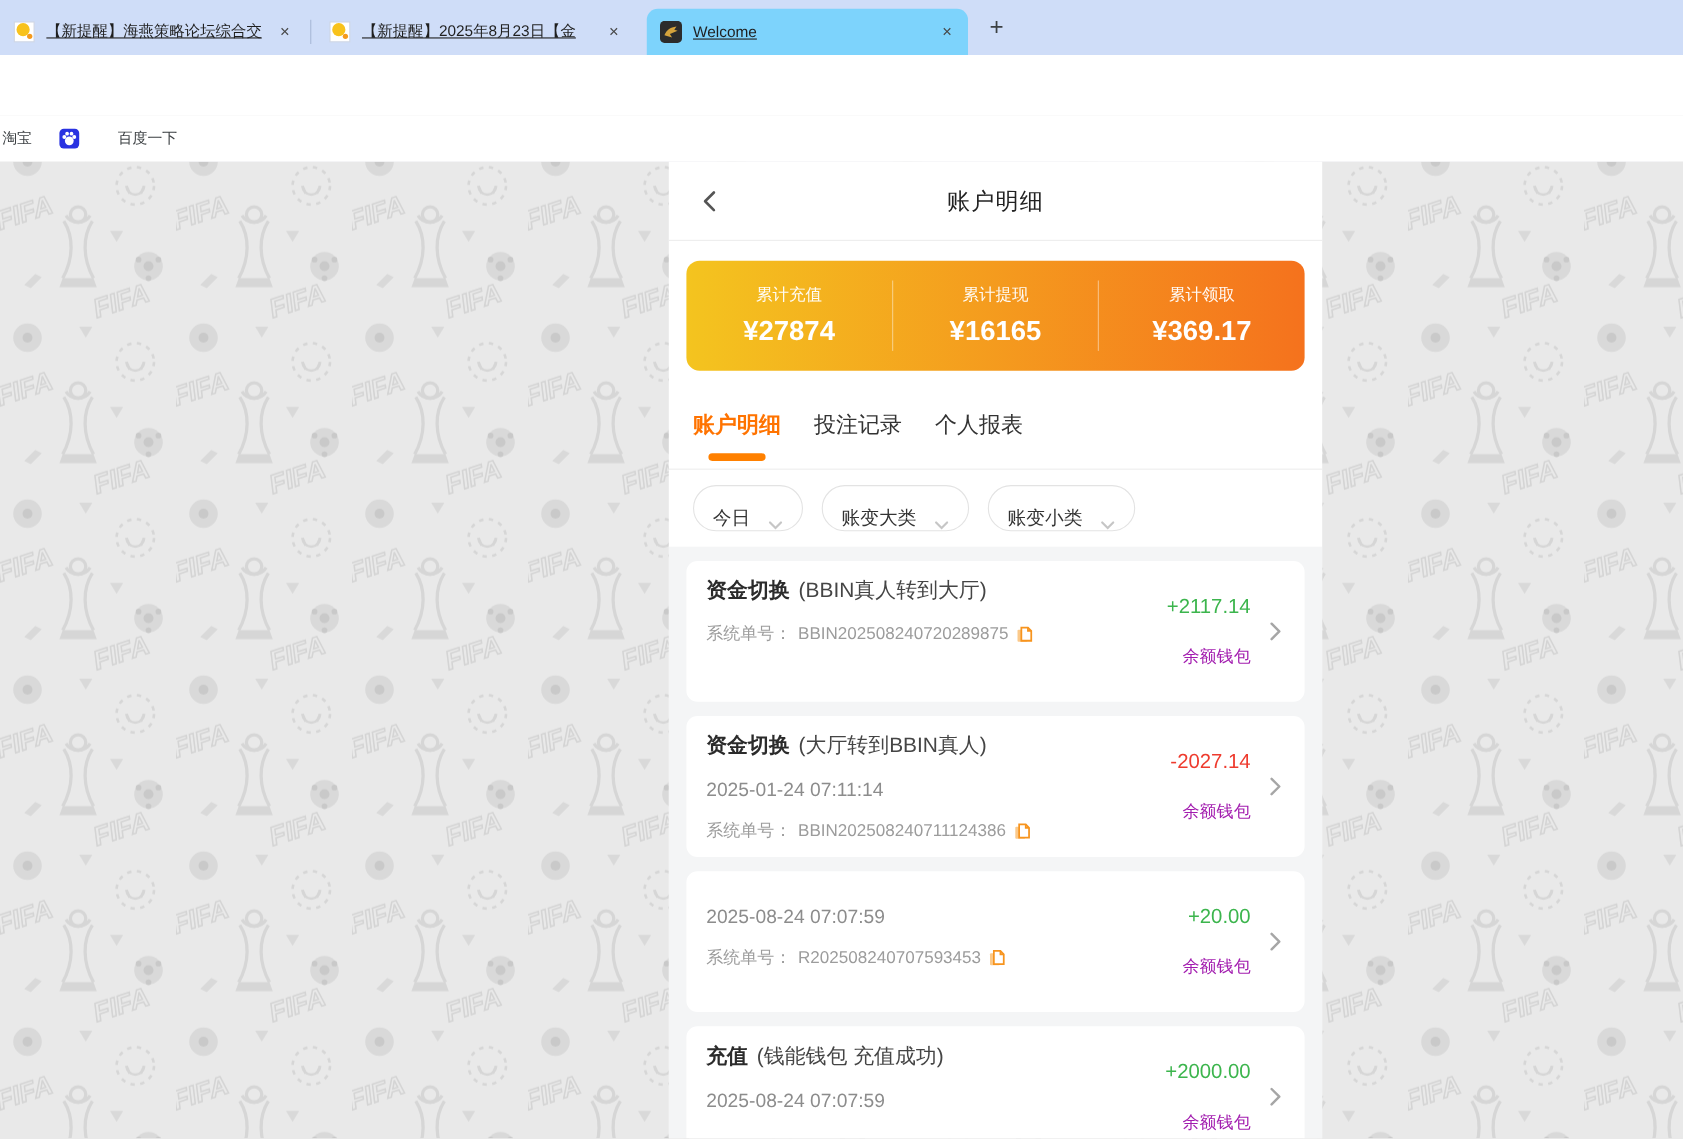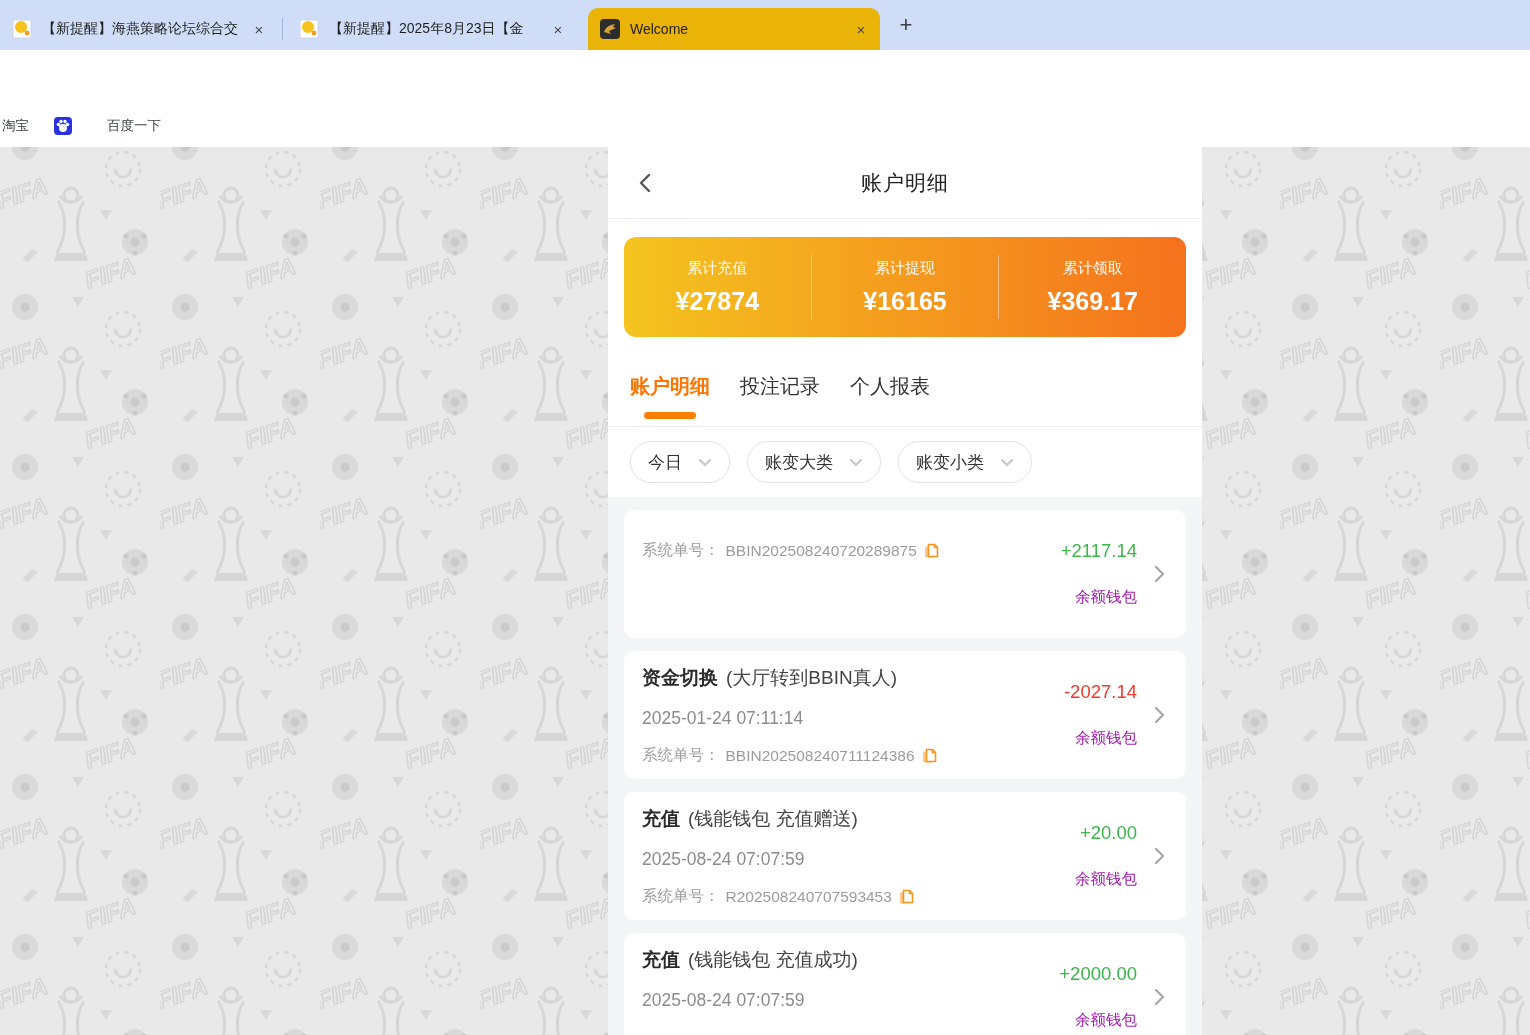--- a/index.html
+++ b/index.html
@@ -4,22 +4,22 @@
 <style>
   * { margin:0; padding:0; box-sizing:border-box; }
   html,body { width:1530px; height:1035px; overflow:hidden;
     font-family:"Liberation Sans","DejaVu Sans",sans-serif; background:#e9e9e9; }
   .app { position:relative; width:1530px; height:1035px; }
 
   
   .tabstrip { position:absolute; top:0; left:0; right:0; height:50px; background:#cfddf8; }
   .tab { position:absolute; top:8px; height:42px; display:flex; align-items:center;
          padding:0 10px 0 12px; font-size:14px; color:#1f1f1f; cursor:default; }
-  .tab .label { flex:1; white-space:nowrap; overflow:hidden; margin:0 6px 0 10px; }
-  .tab.active { background:#eab308; border-radius:10px 10px 0 0; }
+  .tab .label { flex:1; white-space:nowrap; overflow:hidden; margin:0 6px 0 10px;text-decoration:underline; }
+  .tab.active { background:#7dd3fc; border-radius:10px 10px 0 0; }
   .tab-sep { position:absolute; top:18px; width:1px; height:22px; background:#a9b8d8; }
   .tab-close { width:18px; height:18px; border-radius:50%; display:flex; align-items:center;
                justify-content:center; font-size:15px; color:#474747; flex:0 0 auto; }
   .favicon { width:20px; height:20px; flex:0 0 auto; }
   .newtab { position:absolute; left:893px; top:12px; width:26px; height:26px; font-size:22px;
             color:#3c4043; display:flex; align-items:center; justify-content:center; }
 
   .toolbar { position:absolute; top:50px; left:0; right:0; height:55px; background:#fff; }
   .navicon { position:absolute; top:67px; width:24px; height:24px; }
   .omnibox { position:absolute; left:145px; right:2px; top:59px; height:40px;
@@ -52,21 +52,21 @@
   .stat-div { width:1px; height:64px; background:rgba(255,255,255,.45); flex:0 0 auto; }
 
   .ptabs { height:80px; flex:0 0 auto; display:flex; align-items:center; gap:30px;
            padding:0 0 0 22px; border-bottom:1px solid #ededed; position:relative; }
   .ptab { font-size:20px; color:#333; }
   .ptab.active { color:#ff7300; font-weight:bold; }
   .tab-underline { position:absolute; left:36px; bottom:7px; width:52px; height:7px;
                    border-radius:4px; background:#ff8000; }
 
   .filters { height:70px; flex:0 0 auto; display:flex; align-items:center; gap:17px; padding:0 22px; }
-  .pill { height:42px; border:1px solid #e3e3e3; border-radius:21px; display:flex; align-items:center;
+  .pill { height:42px; border:1px solid #e3e3e3; border-radius:21px; display:flex; align-items:flex-end;
           gap:16px; padding:0 17px; font-size:17px; color:#333; background:#fff; }
 
   .list { flex:1; background:#f4f5f6; padding:13px 16px 0; display:flex; flex-direction:column;
           gap:13px; overflow:hidden; }
   .card { position:relative; height:128px; flex:0 0 auto; background:#fff; border-radius:10px;
           padding:14px 180px 0 18px; }
   .c-titleline { font-size:19px; color:#454545; white-space:nowrap; }
   .c-title { font-weight:bold; color:#2b2b2b; margin-right:8px; }
   .c-date { margin-top:17px; font-size:17.5px; color:#8c8c8c; }
   .c-serial { margin-top:16px; font-size:15.5px; color:#9c9c9c; display:flex; align-items:center; gap:6px; }
@@ -262,20 +262,23 @@
           <span>账变小类</span>
           <svg width="14" height="9" fill="none" stroke="#c6c6c6" stroke-width="2" stroke-linecap="round">
               <polyline points="2,2 7,7 12,2"></polyline>
             </svg>
         </div>
       </div>
 
       <div class="list">
 
         <div class="card">
+          <div class="c-titleline">
+            <span class="c-title">资金切换</span><span>(BBIN真人转到大厅)</span>
+          </div>
           <div class="c-serial">
             <span>系统单号：</span>
               <span>BBIN202508240720289875</span>
             <span>
               <svg width="17" height="17" fill="none" stroke="#f7941e" stroke-width="1.6">
                   <rect x="2" y="4.5" width="9" height="11" rx="1" fill="#fbc98a" stroke="none"></rect>
                   <path d="M5.5,2.5 h6 l3,3 v9 h-9 z" fill="#fff"></path>
                   <path d="M11.5,2.5 v3 h3"></path>
                 </svg>
             </span>
@@ -308,23 +311,20 @@
           <span class="amount neg">-2027.14</span>
           <span class="wallet">余额钱包</span>
           <span class="chev-r">
             <svg width="22" height="22" fill="none" stroke="#a6a6a6" stroke-width="2.2" stroke-linecap="round" stroke-linejoin="round">
                 <polyline points="8,4 15,11 8,18"></polyline>
               </svg>
           </span>
         </div>
 
         <div class="card">
-          <div class="c-titleline">
-            <span class="c-title">充值</span><span>(钱能钱包 充值赠送)</span>
-          </div>
           <div class="c-date">2025-08-24 07:07:59</div>
           <div class="c-serial">
             <span>系统单号：</span>
               <span>R202508240707593453</span>
             <span>
               <svg width="17" height="17" fill="none" stroke="#f7941e" stroke-width="1.6">
                   <rect x="2" y="4.5" width="9" height="11" rx="1" fill="#fbc98a" stroke="none"></rect>
                   <path d="M5.5,2.5 h6 l3,3 v9 h-9 z" fill="#fff"></path>
                   <path d="M11.5,2.5 v3 h3"></path>
                 </svg>

